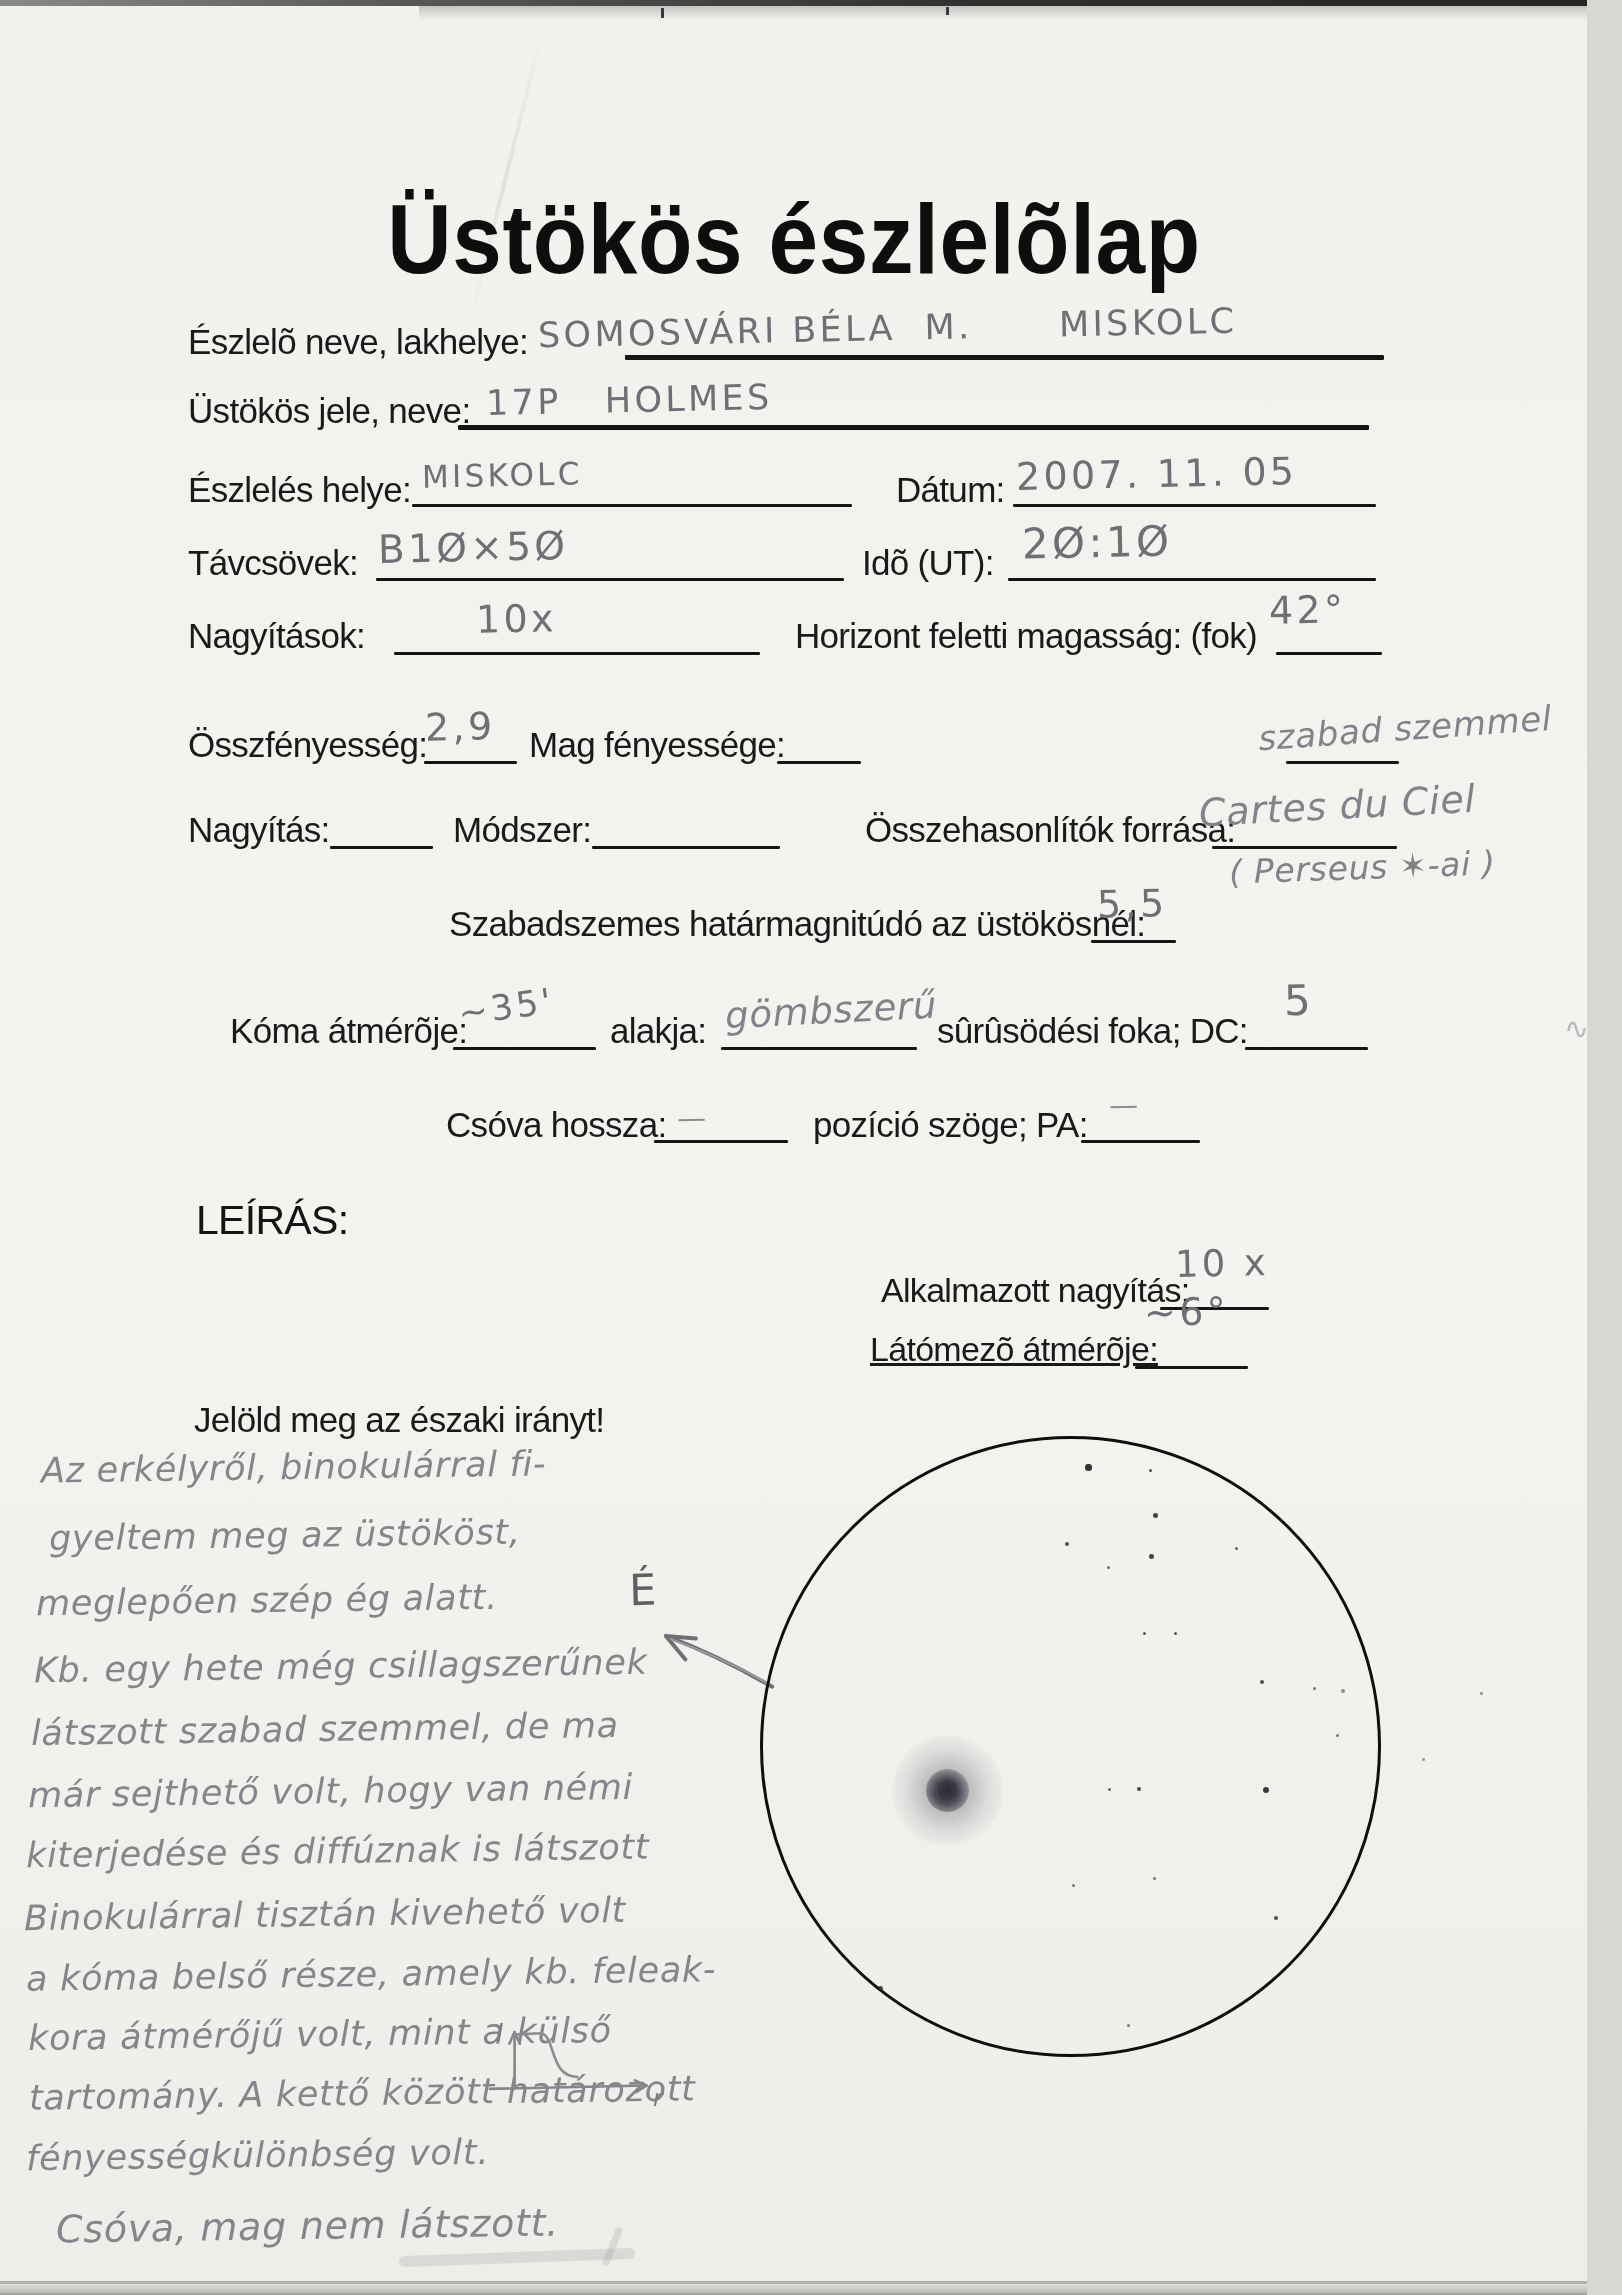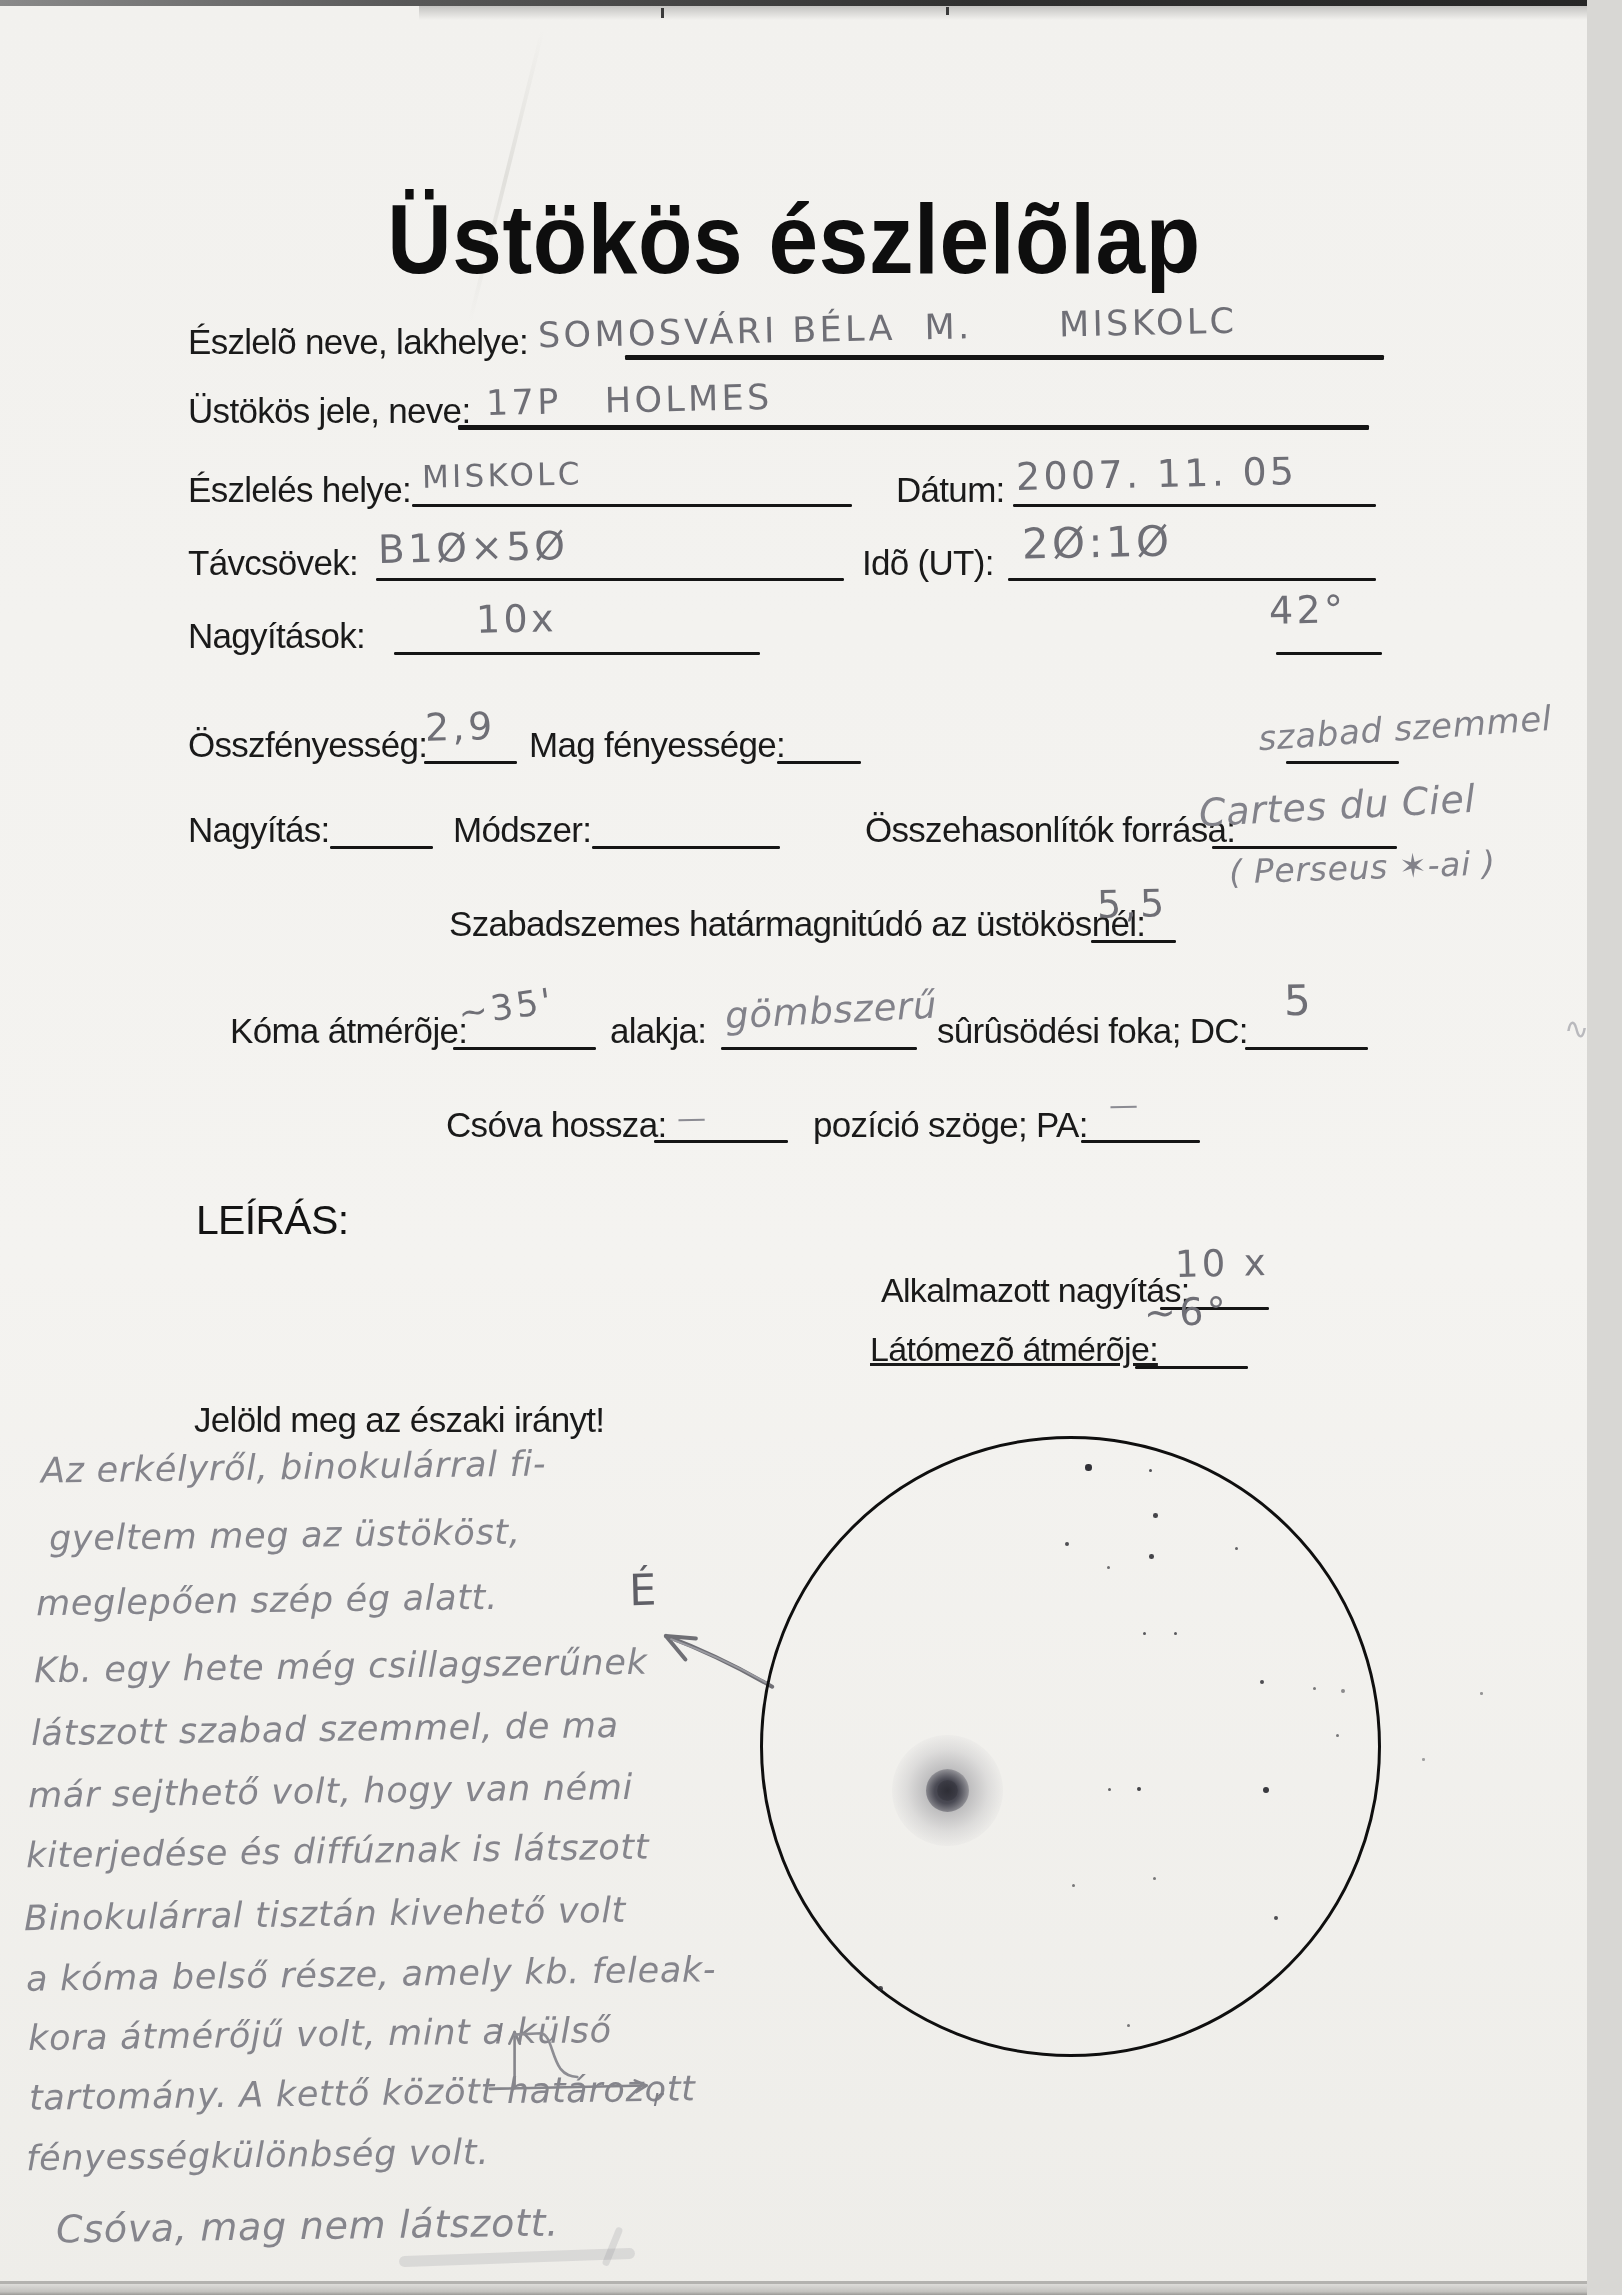--- a/index.html
+++ b/index.html
@@ -80,20 +80,21 @@
   <div class="lbl" style="left:188px;top:543px;">Távcsövek:</div>
   <div class="hw" style="left:378px;top:525px;font-size:39px;">B1Ø×5Ø</div>
   <div class="rule" style="left:376px;top:578px;width:468px;"></div>
   <div class="lbl" style="left:862px;top:543px;">Idõ (UT):</div>
   <div class="hw" style="left:1022px;top:518px;font-size:42px;">2Ø:1Ø</div>
   <div class="rule" style="left:1008px;top:578px;width:368px;"></div>
 
   <div class="lbl" style="left:188px;top:616px;">Nagyítások:</div>
   <div class="hw" style="left:476px;top:597px;font-size:38px;">10x</div>
   <div class="rule" style="left:394px;top:652px;width:366px;"></div>
+  <div class="lbl" style="left:795px;top:616px;">Horizont feletti magasság: (fok)</div>
   <div class="hw" style="left:1269px;top:588px;font-size:38px;">42°</div>
   <div class="rule" style="left:1276px;top:652px;width:106px;"></div>
 
   <div class="lbl" style="left:188px;top:725px;">Összfényesség:</div>
   <div class="hw" style="left:425px;top:705px;font-size:38px;">2,9</div>
   <div class="rule" style="left:424px;top:761px;width:93px;"></div>
   <div class="lbl" style="left:529px;top:725px;">Mag fényessége:</div>
   <div class="rule" style="left:777px;top:761px;width:84px;"></div>
   <div class="hwc" style="left:1258px;top:708px;font-size:34px;transform:rotate(-4deg);">szabad szemmel</div>
   <div class="rule" style="left:1286px;top:761px;width:113px;"></div>

